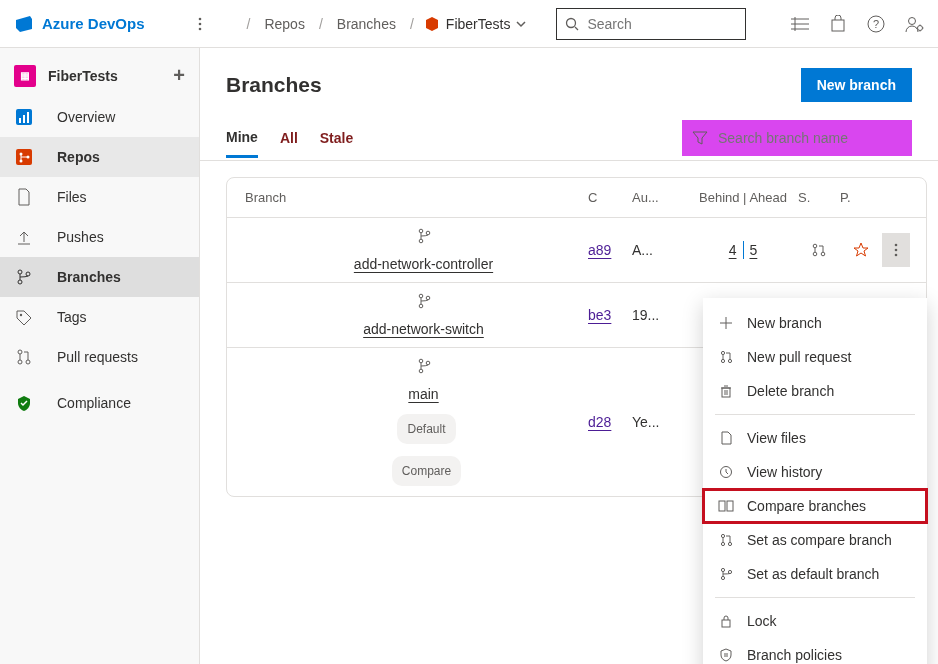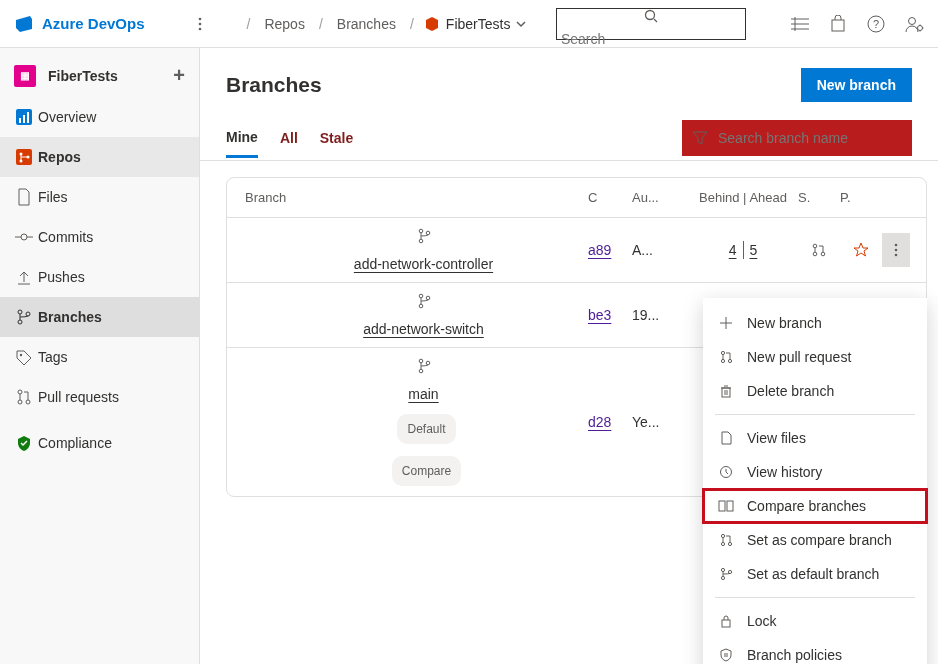--- a/index.html
+++ b/index.html
@@ -7,48 +7,48 @@
 
   
   .top-bar { height: 48px; display: flex; align-items: center; padding: 16px 14px; border-bottom: 1px solid #e1dfdd; gap: 10px; justify-content: space-between; }
   .brand { display: flex; align-items: center; gap: 8px; color: #0078d4; font-weight: 600; font-size: 15px; }
   .brand-icon svg { display:block; }
   .top-sep { color:#a19f9d; }
   .breadcrumb { display: flex; align-items: center; gap: 10px; margin-left: 30px; flex:0 0 auto; }
   .breadcrumb a { color:#605e5c; text-decoration:none; padding:4px 4px;}
   .breadcrumb .proj { display:flex; align-items:center; gap:6px; color:#323130; }
   .breadcrumb .chev { color:#605e5c; }
-  .search-box { margin-left: 20px; width: 190px; height: 32px; border:1px solid #323130; display:flex; align-items:center; padding:0 8px; gap:8px; color:#605e5c;flex-direction:column; }
+  .search-box { margin-left: 20px; width: 190px; height: 32px; border:1px solid #323130; display:flex; align-items:center; padding:0 8px; gap:8px; color:#605e5c; }
   .search-box input { border:none; outline:none; flex:1; font-size:14px; background:transparent;}
   .top-icons { margin-left:auto; display:flex; align-items:center; gap:18px; color:#605e5c; }
   .top-icons .ic { width:20px; height:20px; display:flex; align-items:center; justify-content:center; cursor:pointer;}
 
   
   .shell { display:flex; height: calc(664px - 48px); }
   .sidebar { width: 200px; background:#f8f8f8; border-right:1px solid #e1dfdd; display:flex; flex-direction:column; padding-top:6px;}
   .proj-head { display:flex; align-items:center; gap:12px; padding:10px 14px; font-weight:600; }
   .proj-icon { width:22px; height:22px; background:#e3008c; border-radius:2px; display:flex; align-items:center; justify-content:center; font-size:10px; color:#fff; }
   .proj-head .plus { margin-left:auto; font-size:20px; color:#605e5c; }
-  .nav-item { display:flex; align-items:center; gap:4px; padding:10px 14px; cursor:pointer; color:#323130; }
+  .nav-item { display:flex; align-items:center; gap:23px; padding:10px 14px; cursor:pointer; color:#323130; }
   .nav-item.top-level { font-size:14px; }
   .nav-item.active-top { background:#e8e8e8; }
   .nav-item.sub { }
   .nav-item.active-sub { background:#dedede; font-weight:600; }
   .nav-item .nic { width:20px; height:20px; display:flex; align-items:center; justify-content:center; color:#605e5c;}
   .nav-item.active-top .nic svg rect { fill:#d83b01; }
 
   
   .main { flex:1; background:#fff; padding:20px 0 0 0; position:relative; }
   .page-head { display:flex; align-items:center; padding:0 26px 0 26px; }
   .page-title { font-size:21px; font-weight:600; }
   .new-branch-btn { margin-left:auto; background:#0078d4; color:#fff; border:none; height:34px; padding:0 16px; font-size:14px; font-weight:600; cursor:pointer;}
   .tabs-row { display:flex; align-items:center; margin-top:18px; padding:0 26px; border-bottom:1px solid #e1dfdd; }
   .tab { padding:6px 0 10px 0; margin-right:22px; color:#7f1d1d; cursor:pointer; font-weight:600; }
   .tab.active { color:#323130; border-bottom:3px solid #0078d4; margin-bottom:-1px; }
-  .branch-search { margin-left:auto; background:#b91c1c; height:36px; width:230px; display:flex; align-items:center; padding:0 10px; gap:10px; color:#605e5c; margin-bottom:4px;}
+  .branch-search { margin-left:auto; background:#d946ef; height:36px; width:230px; display:flex; align-items:center; padding:0 10px; gap:10px; color:#605e5c; margin-bottom:4px;}
   .branch-search input { border:none; background:transparent; outline:none; flex:1; font-size:14px;}
 
   
   .table-wrap { margin:16px 11px 0 26px; border:1px solid #e1dfdd; border-radius:8px; }
   .thead, .trow { display:grid; grid-template-columns: 1fr 44px 56px 110px 42px 42px 30px; align-items:center; }
   .thead { padding:12px 14px 12px 18px; color:#605e5c; font-size:13px; }
   .trow { padding:10px 14px 10px 18px; border-top:1px solid #e1dfdd; }
   .bname { display:flex; align-items:center; gap:12px; padding-left:14px;flex-direction:column;}
   .bname a { color:#323130; text-decoration:underline; text-underline-offset:3px; }
   .commit a { color:#4c1d95; text-decoration:underline; text-underline-offset:3px; }
@@ -184,30 +184,20 @@
         </span>
       <span style="font-weight:600;">Repos</span>
     </div>
     <div class="nav-item sub">
       <span class="nic">
           <svg width="16" height="18">
             <path d="M3 1 H10 L13 4 V17 H3 Z" stroke="#605e5c" fill="none"></path>
           </svg>
         </span>
       <span>Files</span>
-    </div>
-    <div class="nav-item sub">
-      <span class="nic">
-          <svg width="18" height="14">
-            <circle cx="9" cy="7" r="3" stroke="#605e5c" fill="none"></circle>
-            <line x1="0" y1="7" x2="6" y2="7" stroke="#605e5c"></line>
-            <line x1="12" y1="7" x2="18" y2="7" stroke="#605e5c"></line>
-          </svg>
-        </span>
-      <span>Commits</span>
     </div>
     <div class="nav-item sub">
       <span class="nic">
           <svg width="16" height="18">
             <path d="M8 14 V4 M4 8 L8 4 L12 8" stroke="#605e5c" fill="none"></path>
             <line x1="2" y1="16" x2="14" y2="16" stroke="#605e5c"></line>
           </svg>
         </span>
       <span>Pushes</span>
     </div>

